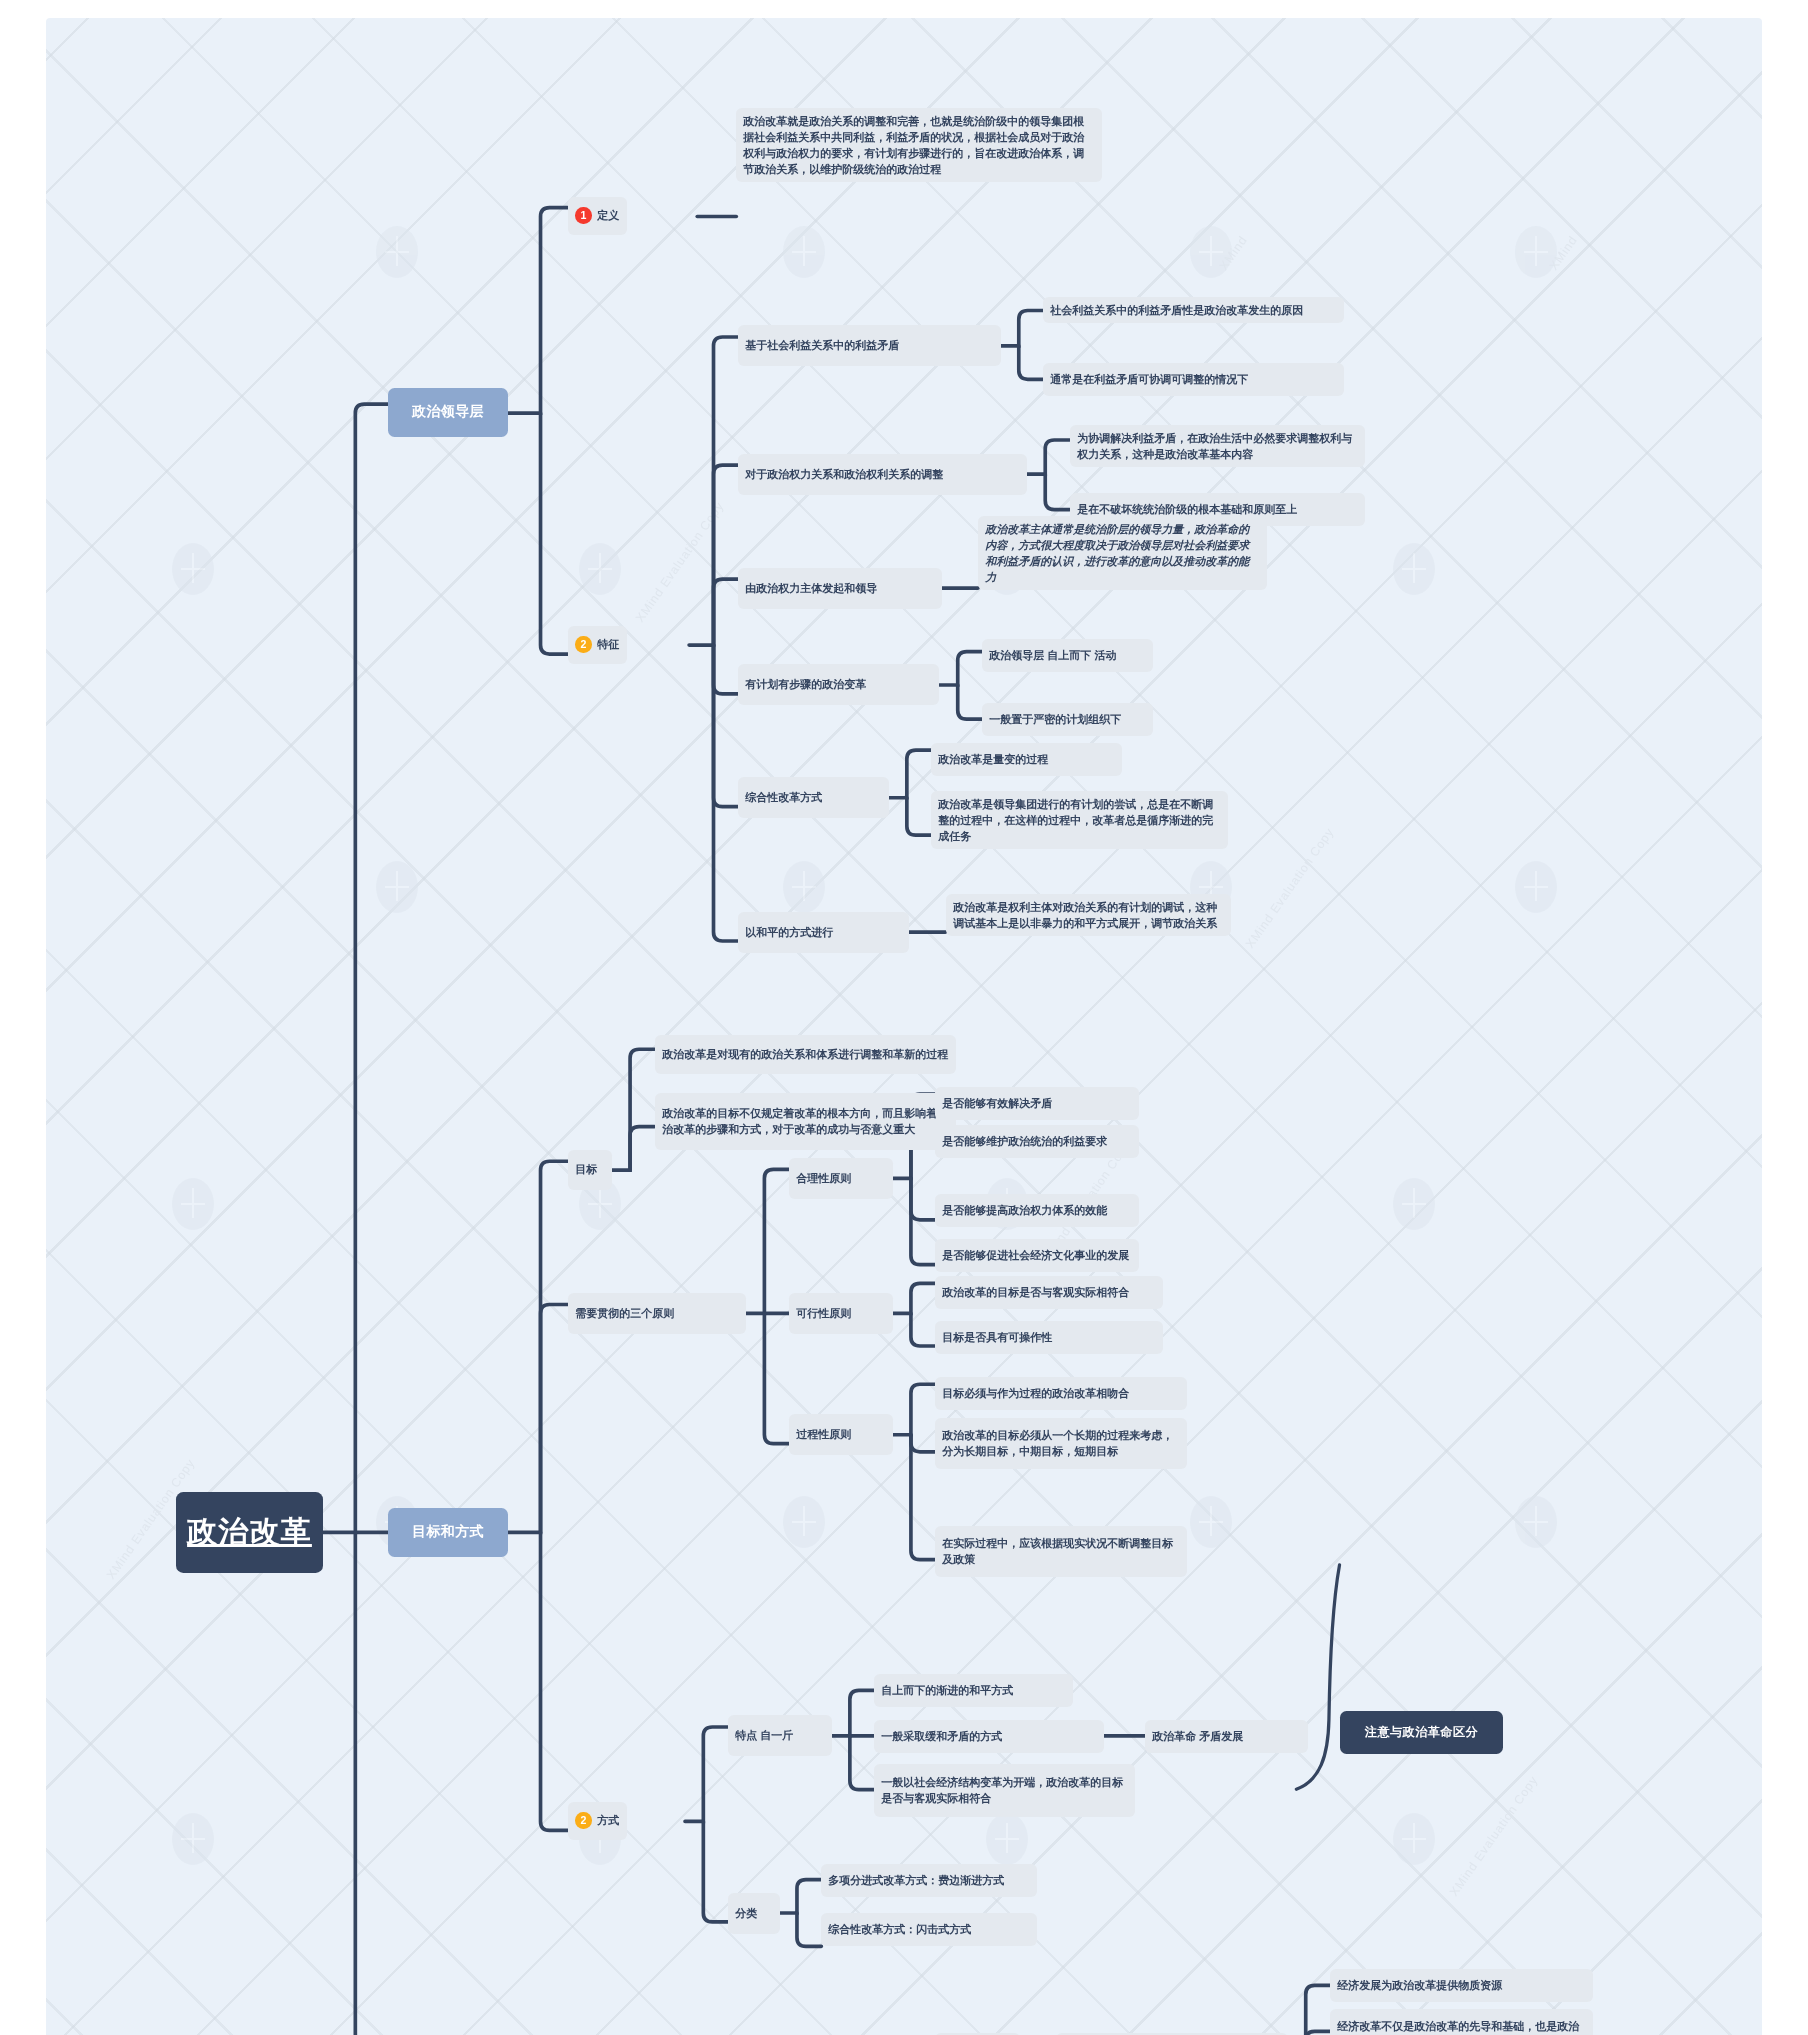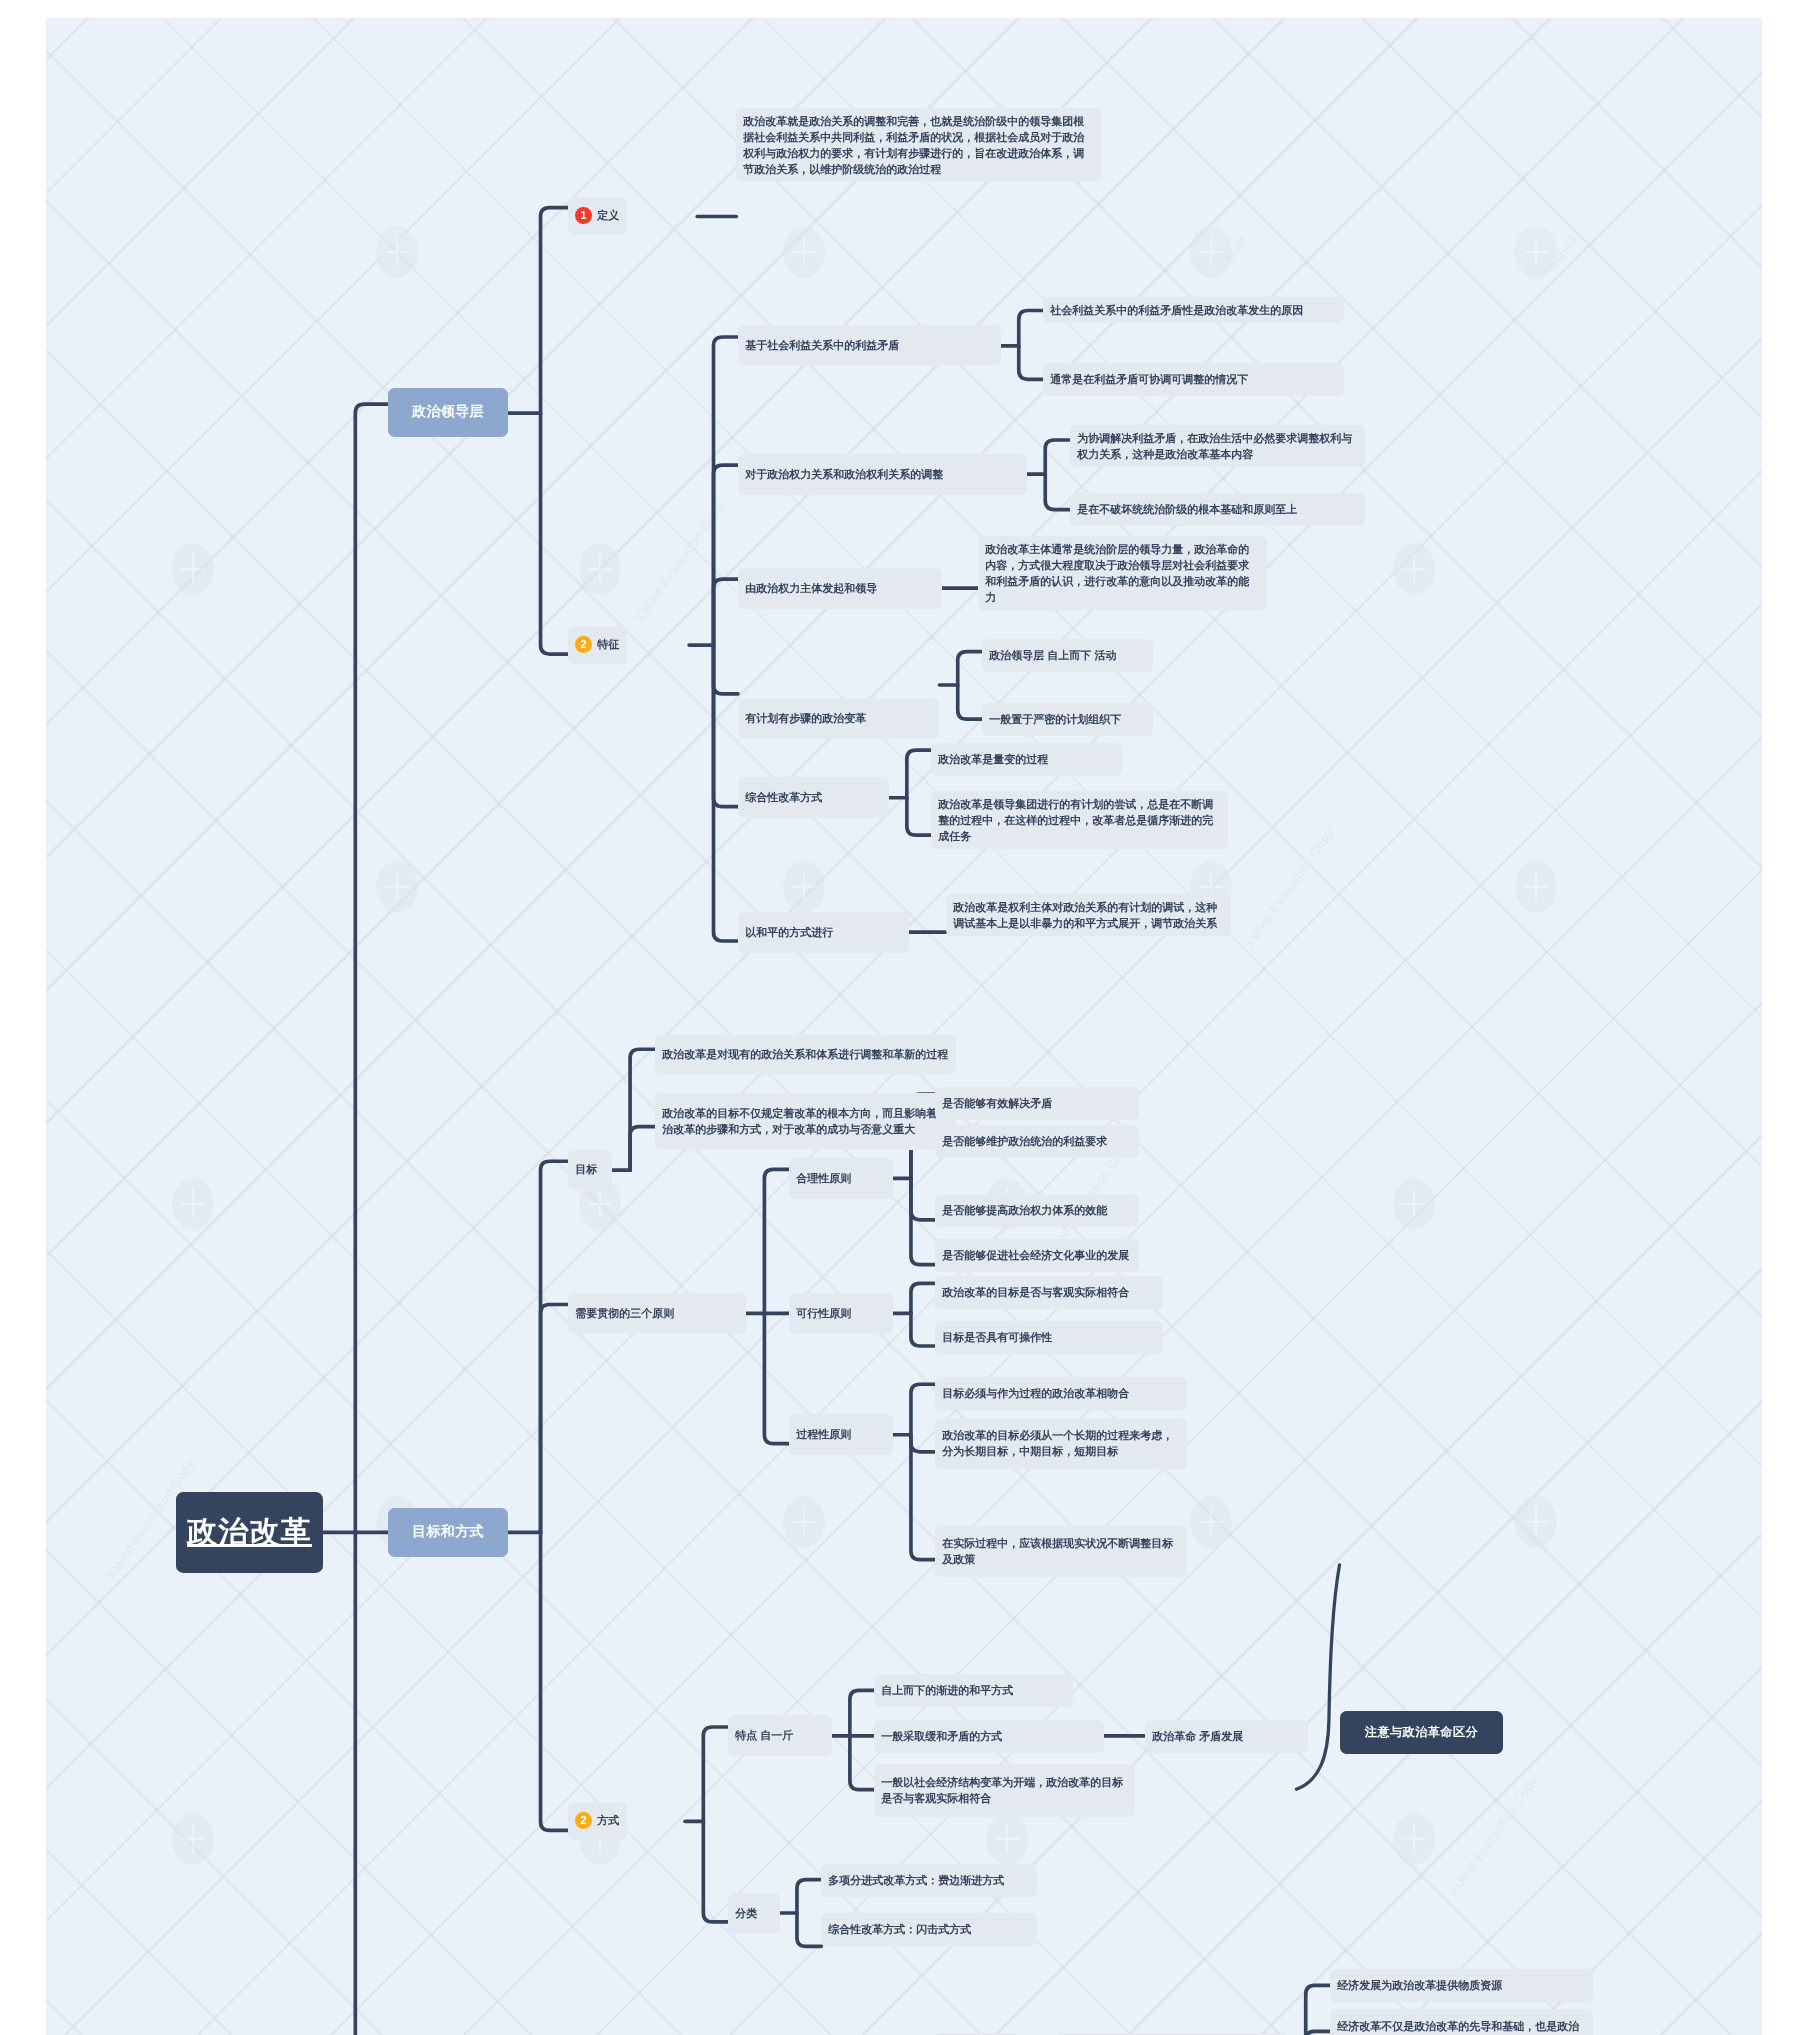--- a/index.html
+++ b/index.html
@@ -309,25 +309,25 @@
   <div class="node nd" style="left:1024px;top:407px;width:295px;">
     <span>为协调解决利益矛盾，在政治生活中必然要求调整权利与权力关系，这种是政治改革基本内容</span>
   </div>
   <div class="node nd" style="left:1024px;top:475px;width:295px;height:33px;">
     <span>是在不破坏统统治阶级的根本基础和原则至上</span>
   </div>
 
   <div class="node nd" style="left:692px;top:550px;width:204px;height:41px;">
     <span>由政治权力主体发起和领导</span>
   </div>
-  <div class="node nd" style="left:932px;top:518px;width:289px;">
+  <div class="node nd" style="left:932px;top:498px;width:289px;font-style:italic;">
     <span>政治改革主体通常是统治阶层的领导力量，政治革命的内容，方式很大程度取决于政治领导层对社会利益要求和利益矛盾的认识，进行改革的意向以及推动改革的能力</span>
   </div>
 
-  <div class="node nd" style="left:692px;top:680px;width:201px;height:41px;align-items:center;">
+  <div class="node nd" style="left:692px;top:646px;width:201px;height:41px;align-items:center;">
     <span>有计划有步骤的政治变革</span>
   </div>
   <div class="node nd" style="left:936px;top:621px;width:171px;height:33px;">
     <span>政治领导层 自上而下 活动</span>
   </div>
   <div class="node nd" style="left:936px;top:685px;width:171px;height:33px;">
     <span>一般置于严密的计划组织下</span>
   </div>
 
   <div class="node nd" style="left:692px;top:759px;width:151px;height:41px;">

